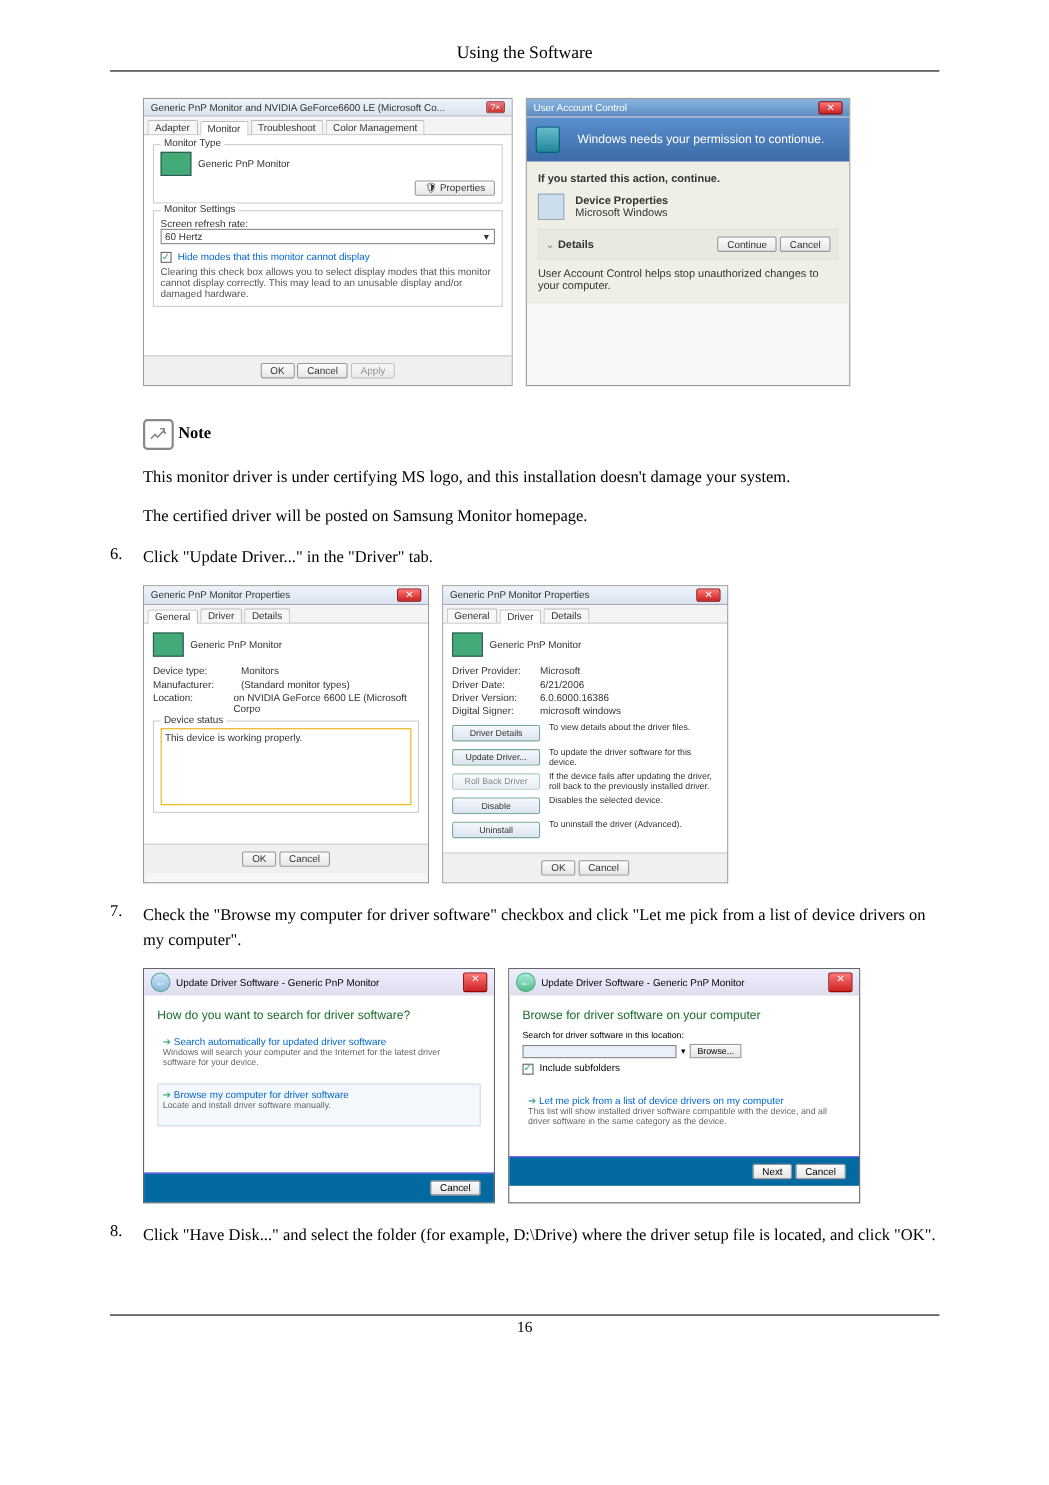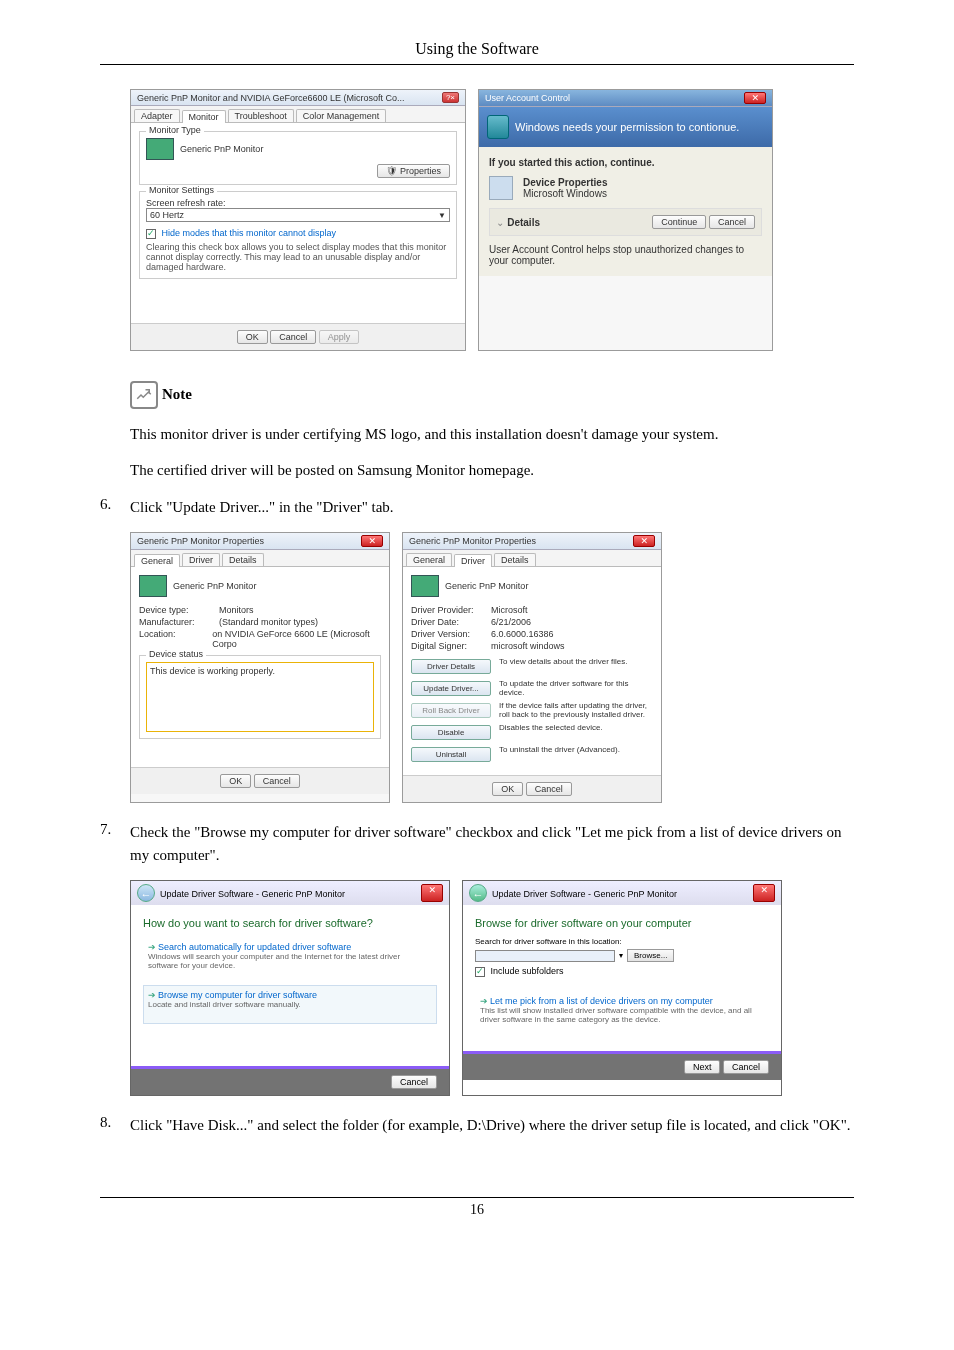--- a/index.html
+++ b/index.html
@@ -33,21 +33,21 @@
   .fieldgroup { border:1px solid #ccc; padding:6px; margin-bottom:6px; position:relative;}
   .fieldgroup .legend { position:absolute; top:-7px; left:6px; background:#fff; padding:0 3px; font-size:9px;}
   .icon-monitor { width:28px; height:22px; background:#4a7; border:1px solid #355; display:inline-block; vertical-align:middle; margin-right:6px;}
   .btn { background: linear-gradient(#fdfdfd,#e6e6e6); border:1px solid #999; border-radius:2px; padding:1px 8px; font-size:9px; display:inline-block;}
   .btn-row { text-align:center; padding:6px; background:#f0f0f0; border-top:1px solid #ccc;}
   .select { border:1px solid #888; padding:1px 3px; display:flex; justify-content:space-between; align-items:center; background:#fff;text-align:right;}
   .chev { font-size:8px;}
   .text-blue { color:#0066cc; }
   .text-sm { font-size:9px; color:#555;}
   .uac { width: 295px; }
-  .uac-banner { background: linear-gradient(#5a8fce,#3d6aa8); color:#fff; padding:8px; display:flex; align-items:center; gap:6px; font-size:11px;}
+  .uac-banner { background: linear-gradient(#5a8fce,#3d6aa8); color:#fff; padding:8px; display:flex; align-items:center; gap:16px; font-size:11px;}
   .shield { width:22px; height:24px; background:linear-gradient(#6bc,#289); border:1px solid #067; border-radius:3px;}
   .uac-body { background:#f0efe6; padding:10px; font-size:10px;}
   .uac-row { display:flex; align-items:center; gap:10px; margin:8px 0;}
   .uac-icon { width:24px; height:24px; background:#cde; border:1px solid #9ab;}
   .uac-details { background:#eae9e0; padding:6px; display:flex; justify-content:space-between; align-items:center; border:1px solid #ddd;}
   
   .note-row { display:flex; align-items:center; gap:4px; margin: 30px 0 14px 30px;}
   .note-icon { width:28px; height:28px; border:2px solid #888; border-radius:4px; display:flex; align-items:center; justify-content:center;}
   .note-icon svg { width:18px; height:18px; }
   .note-label { font-weight:bold; font-size:15px;}
@@ -63,21 +63,21 @@
   .driver-btn { display:inline-block; width:80px; background:linear-gradient(#f5f8fc,#dbe5f0); border:1px solid #7a9; padding:2px 4px; font-size:8px; text-align:center; border-radius:2px; margin:2px 0;}
   .driver-row { display:flex; gap:8px; align-items:flex-start; margin:3px 0;}
   .driver-desc { font-size:8px; flex:1;}
 
   .wizard { width:320px; background:#fff; border:1px solid #666; font-family:"Segoe UI", sans-serif; font-size:9px;}
   .wizard-title { background:linear-gradient(#eef,#dde); padding:3px 6px; font-size:9px; display:flex; justify-content:space-between;}
   .wizard-body { padding:12px;}
   .wizard-body h4 { color:#1b6b2c; font-size:11px; font-weight:normal; margin-bottom:8px;}
   .option-link { color:#0066cc; margin:6px 0; display:block; font-size:9px;}
   .option-desc { color:#666; font-size:8px; margin-bottom:10px; display:block;}
-  .wizard-btns { text-align:right; padding:6px 12px; background:#737373; border-top:3px solid #8b5cf6;}
+  .wizard-btns { text-align:right; padding:6px 12px; background:#0369a1; border-top:1px solid #8b5cf6;}
   .red-xx { background:linear-gradient(#f77,#c22); color:#fff; padding:0 6px; border:1px solid #900; font-size:9px; border-radius:2px;}
   .small-input { border:1px solid #888; background:#e8f0fa; height:12px; width:140px; display:inline-block;}
   .browse-b { background:linear-gradient(#fafafa,#e4e4e4); border:1px solid #999; padding:1px 6px; font-size:8px;}
   .checkbox-sq { width:10px; height:10px; border:1px solid #666; background:#fff; display:inline-block; vertical-align:middle; margin-right:3px; position:relative;}
   .checkbox-sq::after { content:"✓"; font-size:9px; position:absolute; top:-2px; left:0; color:#2a6;}
   
   .footer-num { text-align:center; margin-top:60px; font-size:14px; border-top:1px solid #000; padding-top:4px;}
   .back-arrow { width:18px; height:18px; border-radius:50%; background:linear-gradient(#cde6f7,#8bb8e0); border:1px solid #5a8; display:inline-flex; align-items:center; justify-content:center; color:#fff; font-size:11px;}
   .green-arrow { background:linear-gradient(#aed,#5b8);}
   .textarea-box { border:1px solid #eab308; background:#fff; height:70px;}

